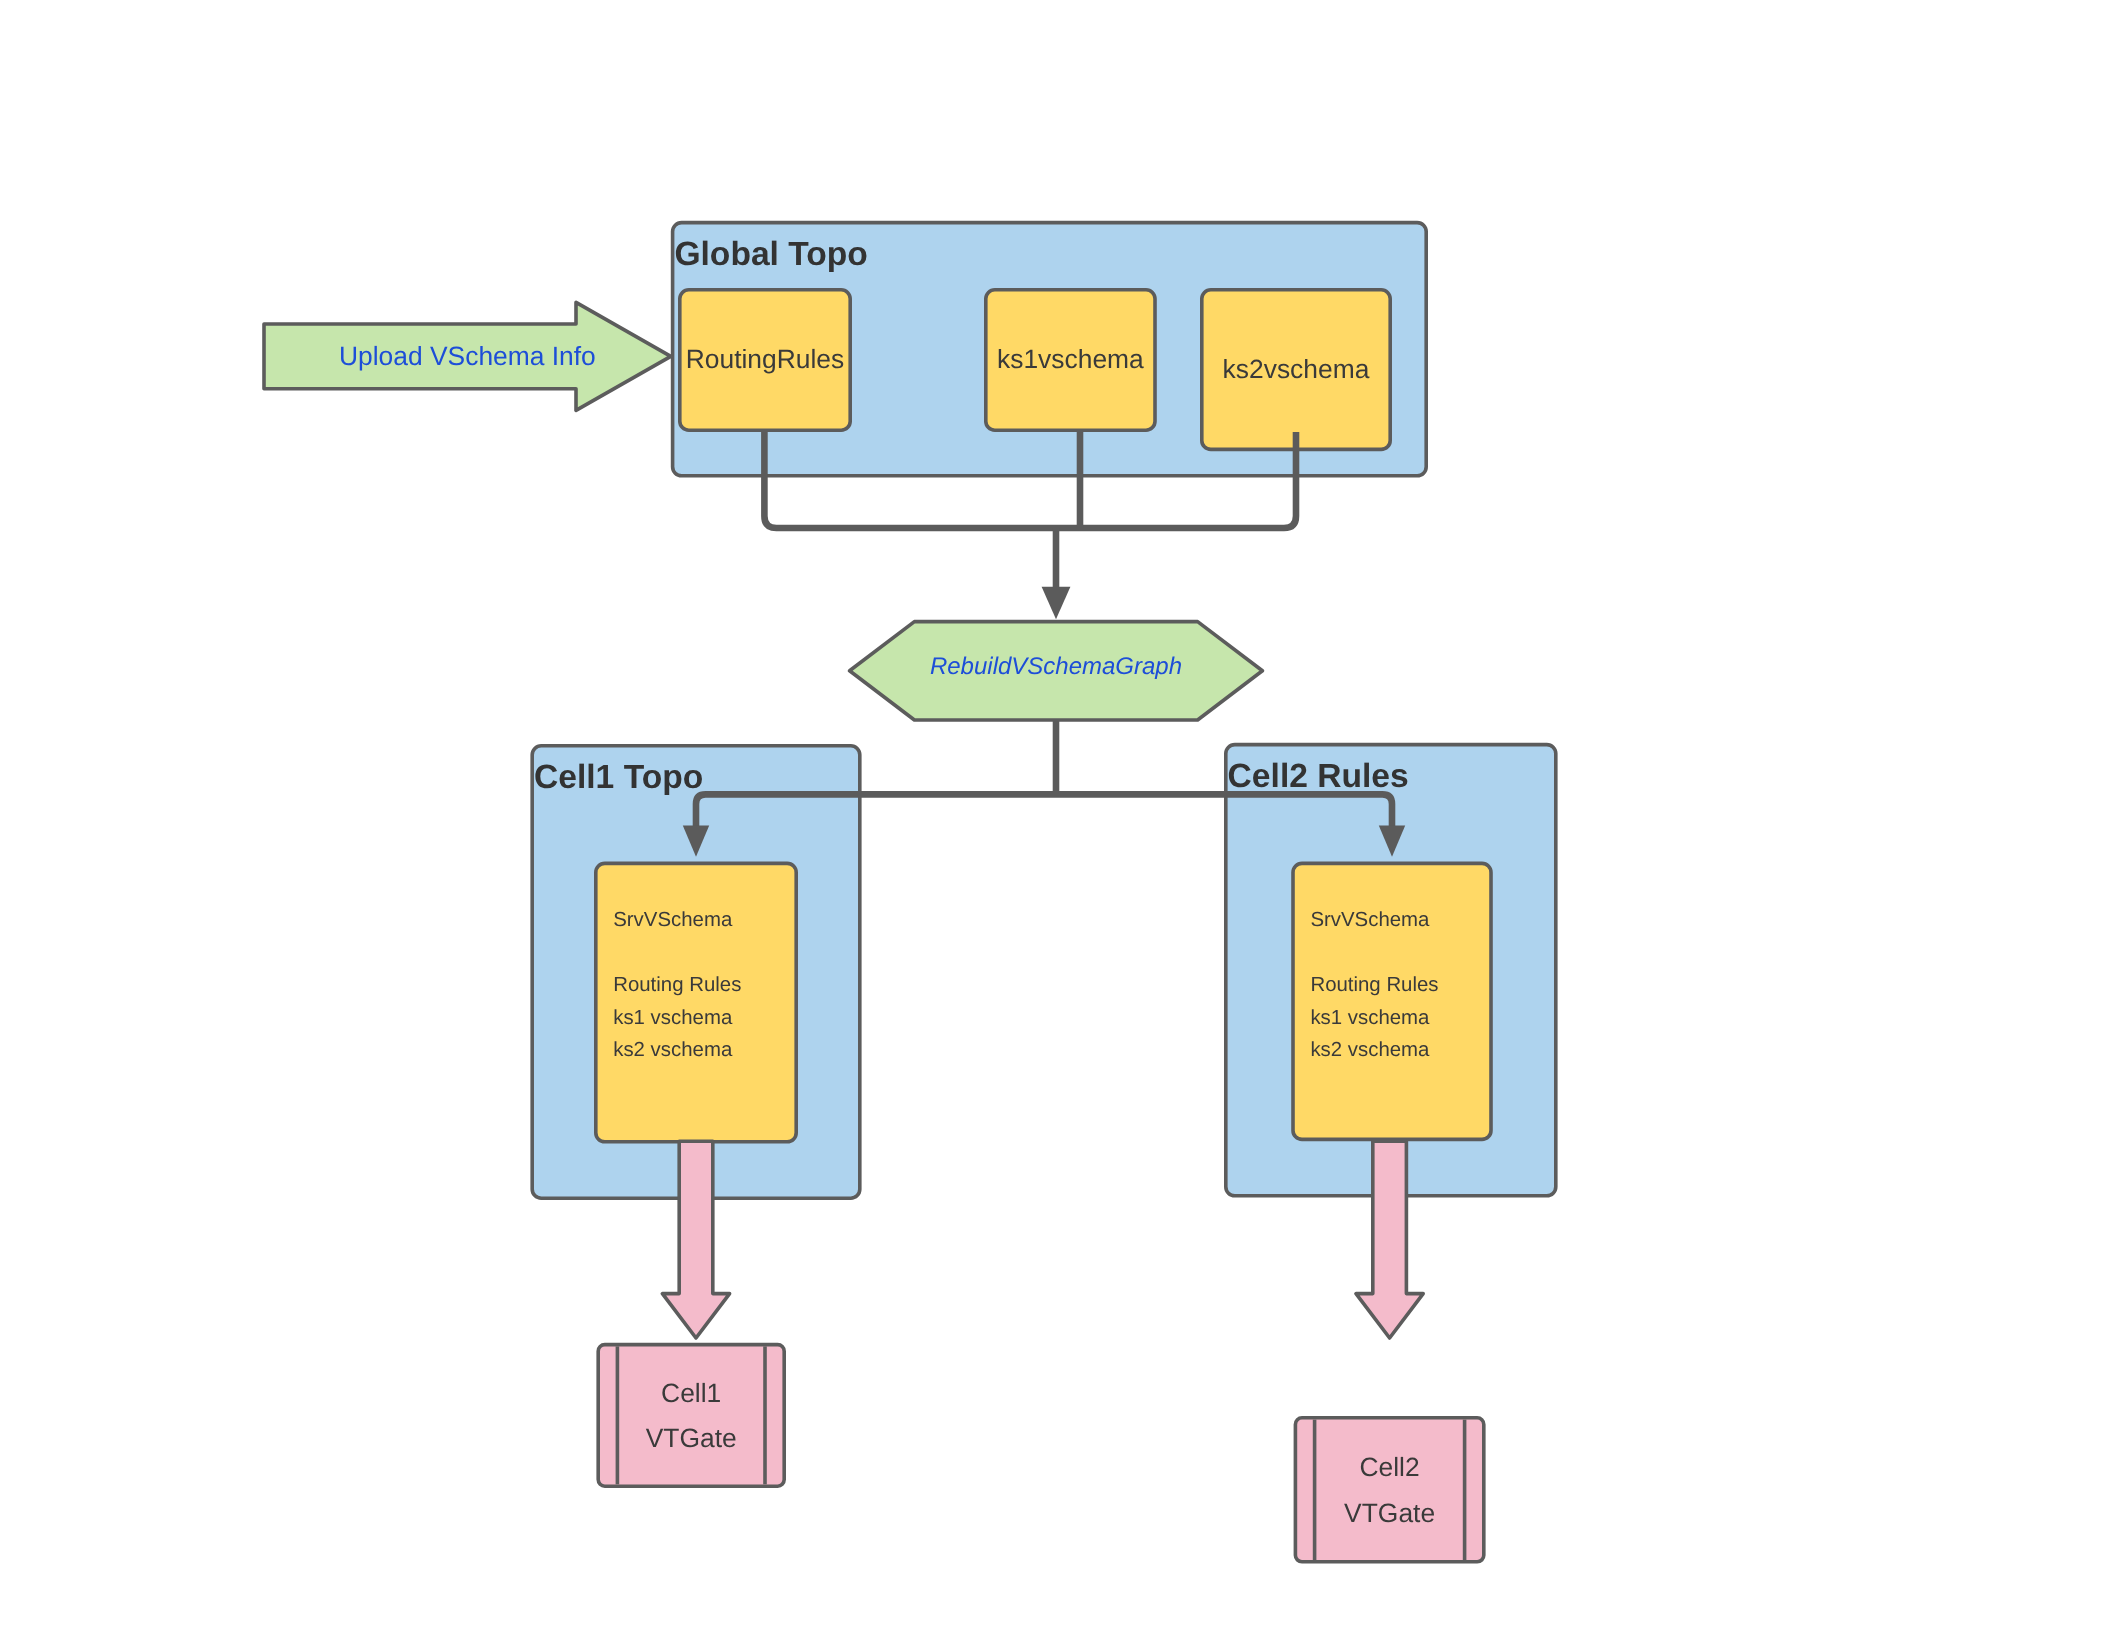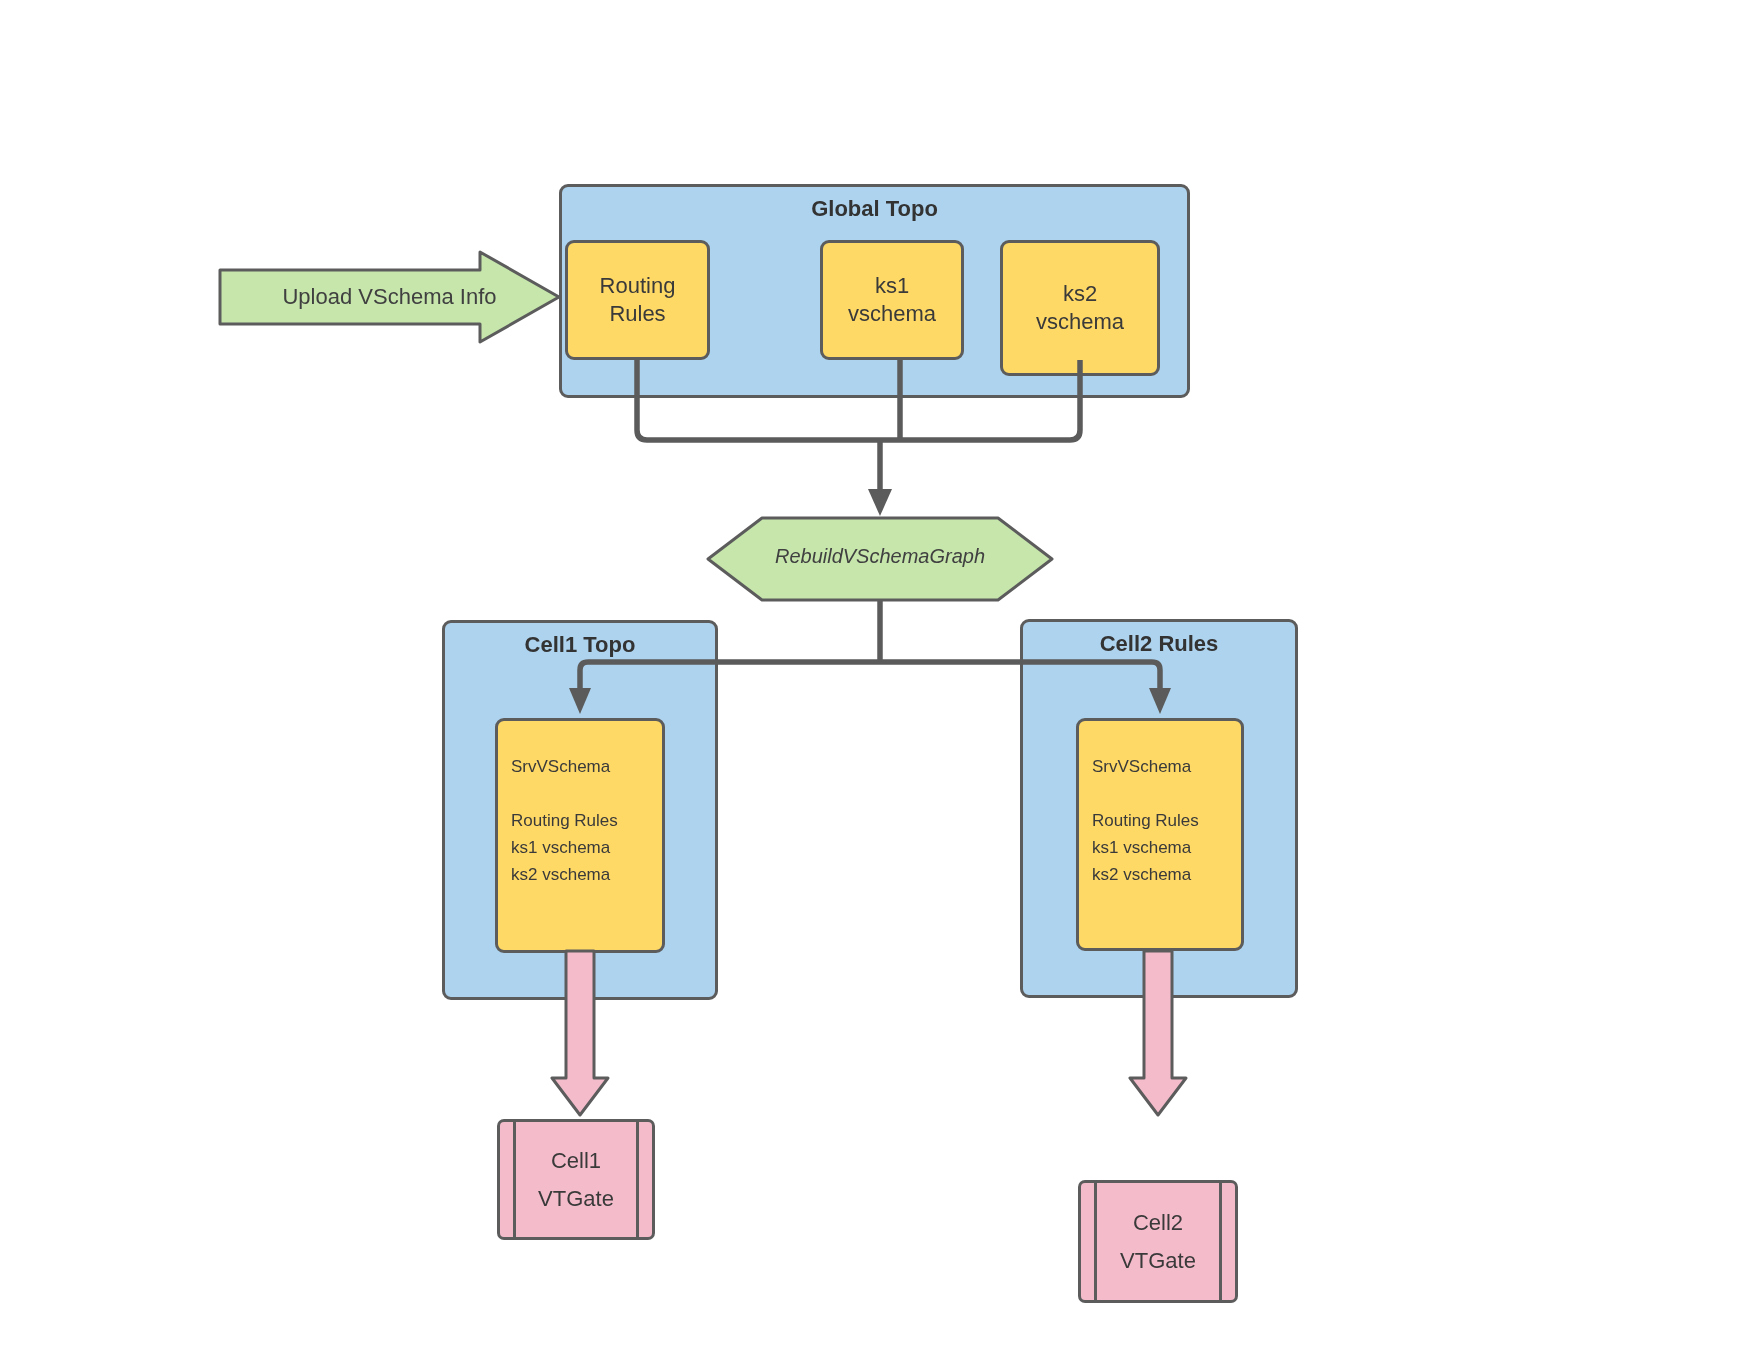--- a/index.html
+++ b/index.html
@@ -5,44 +5,44 @@
   html,body { margin:0; padding:0; background:#ffffff; }
   .stage {
     position:relative; width:1760px; height:1360px; background:#ffffff;
     font-family:"Liberation Sans", sans-serif; color:#3a3a3a; overflow:hidden;
   }
   .container {
     position:absolute; background:#aed3ee; border:3px solid #5c5c5c;
     border-radius:9px; box-sizing:border-box; z-index:1;
   }
   .container-title {
-    text-align:center; font-weight:bold; font-size:22px; color:#333333; margin-top:9px;
+    text-align:left; font-weight:bold; font-size:28px; color:#333333; margin-top:9px;
   }
   .ybox {
     position:absolute; background:#ffd966; border:3px solid #5c5c5c;
     border-radius:9px; box-sizing:border-box; z-index:2;
   }
   .ybox.centered {
-    display:flex; flex-direction:column; justify-content:center; align-items:center;
+    display:flex; flex-direction:row; justify-content:center; align-items:center;
     font-size:22px; line-height:28px; text-align:center;
   }
   .ybox.listy { font-size:17px; line-height:27px; padding:32px 8px 0 13px; }
   .tline { min-height:27px; }
   .pinkbox {
     position:absolute; background:#f4bbcb; border:3px solid #5c5c5c;
     border-radius:7px; box-sizing:border-box; z-index:4;
     display:flex; flex-direction:column; justify-content:center; align-items:center;
     font-size:22px; line-height:27px; text-align:center;gap:11px;
   }
   .vline { position:absolute; top:0; bottom:0; width:3px; background:#5c5c5c; }
   .vline.left  { left:13px; }
   .vline.right { right:13px; }
   svg.overlay { position:absolute; left:0; top:0; z-index:5; }
   .shape-label {
-    position:absolute; z-index:10; text-align:center; font-size:22px; color:#404040;
+    position:absolute; z-index:10; text-align:center; font-size:22px; color:#1d4ed8;
   }
   .hex-label { font-size:20px;font-style:italic; }
 </style>
 </head>
 <body>
 
 <div class="stage">
 
   <div class="container" style="left:559px; top:184px; width:631px; height:214px;">
     <div class="container-title">Global Topo</div>

